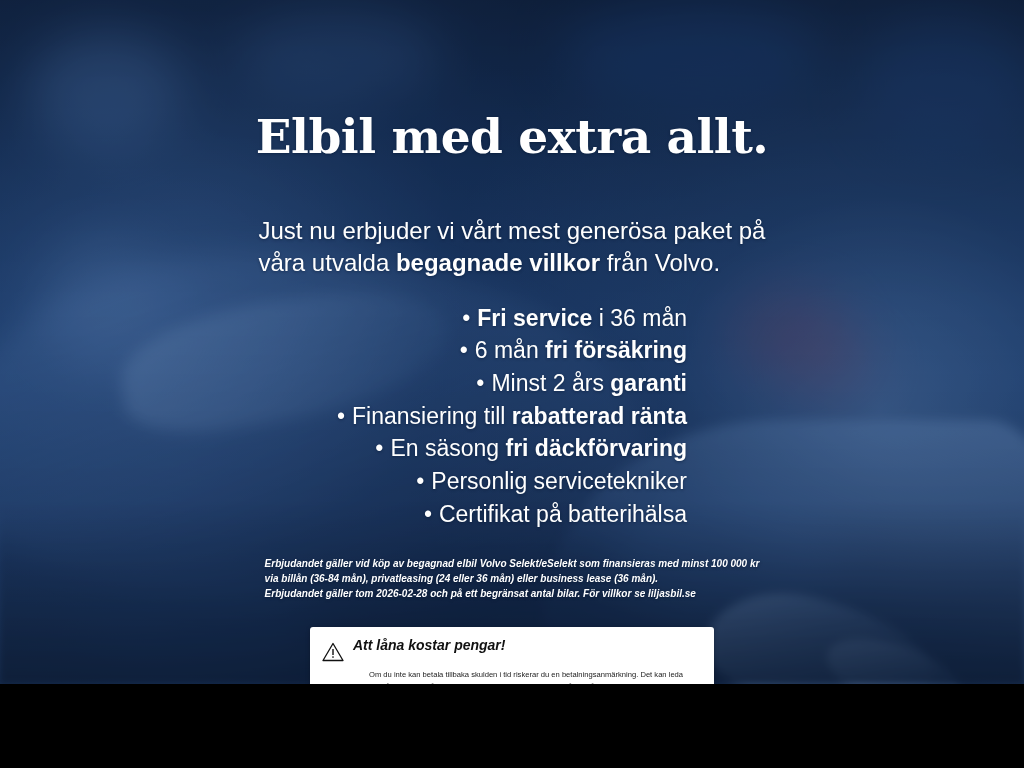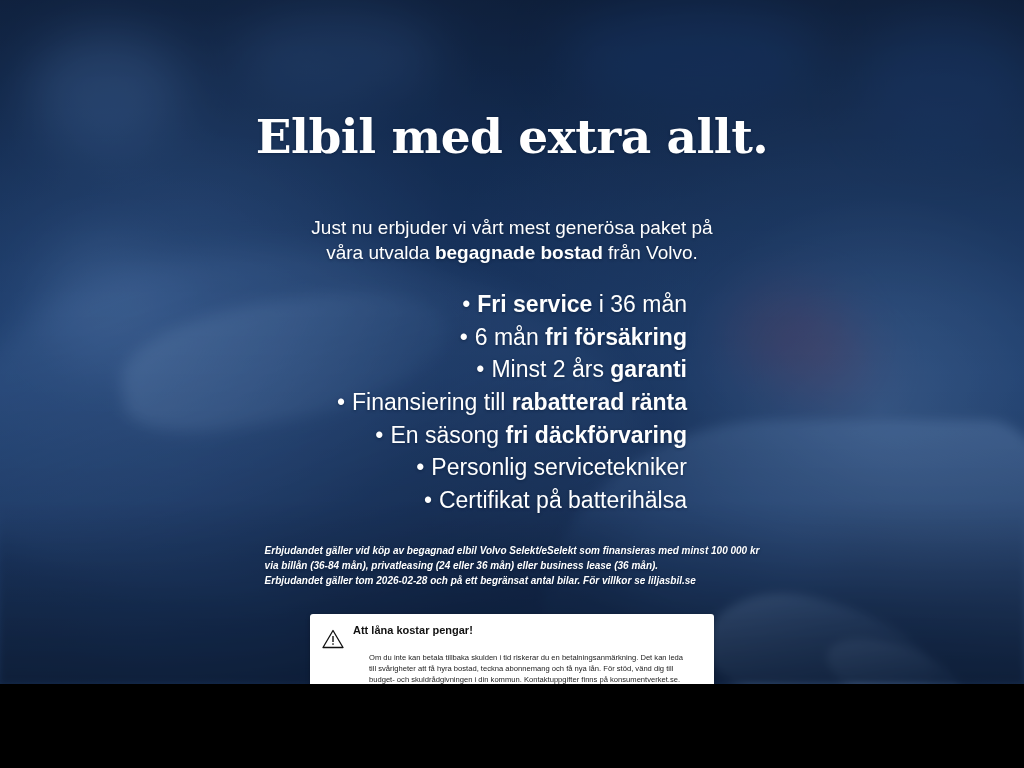--- a/index.html
+++ b/index.html
@@ -126,23 +126,22 @@
     margin-top: 112px;
     font-family: "DejaVu Serif", "Liberation Serif", serif;
     font-weight: 700;
     font-size: 47px;
     letter-spacing: -0.5px;
     line-height: 1.05;
   }
 
   .subhead {
     margin-top: 22px;
-    font-size: 19px;
+    font-size: 24px;
     line-height: 1.35;
-    text-align: center;
     font-weight: 400;
     max-width: 640px;
   }
   .subhead b { font-weight: 700; }
 
   .bullets {
     margin: 22px 0 0 0;
     padding: 0;
     list-style: none;
     text-align: right;
@@ -175,24 +174,25 @@
     display: flex;
     gap: 9px;
     text-shadow: none;
     box-shadow: 0 1px 4px rgba(0,0,0,0.25);
   }
   .warn-icon {
     flex: 0 0 auto;
     margin-top: 5px;
   }
   .warn-title {
-    font-size: 11px;
+    font-size: 14px;
     font-weight: 700;
     margin: 0 0 12px 0;
     color: #111;
+    font-style: italic;
   }
   .warn-body {
     font-size: 7.6px;
     line-height: 1.5;
     color: #222;
     margin: 16px;
   }
 </style>
 </head>
 <body>
@@ -220,21 +220,21 @@
 
   <div class="tint"></div>
   <div class="tint2"></div>
 
   <div class="content">
 
     <h1 class="headline">Elbil med extra allt.</h1>
 
     <div class="subhead">
       <span>Just nu erbjuder vi vårt mest generösa paket på</span><br>
-      <span>våra utvalda </span><b>begagnade bostad</b><span> från Volvo.</span>
+      <span>våra utvalda </span><b>begagnade villkor</b><span> från Volvo.</span>
     </div>
 
     <ul class="bullets">
       <li><span class="dot">•</span><span></span><b>Fri service</b><span> i 36 mån</span></li>
       <li><span class="dot">•</span><span>6 mån </span><b>fri försäkring</b><span></span></li>
       <li><span class="dot">•</span><span>Minst 2 års </span><b>garanti</b><span></span></li>
       <li><span class="dot">•</span><span>Finansiering till </span><b>rabatterad ränta</b><span></span></li>
       <li><span class="dot">•</span><span>En säsong </span><b>fri däckförvaring</b><span></span></li>
       <li><span class="dot">•</span><span>Personlig servicetekniker</span><b></b><span></span></li>
       <li><span class="dot">•</span><span>Certifikat på batterihälsa</span><b></b><span></span></li>

